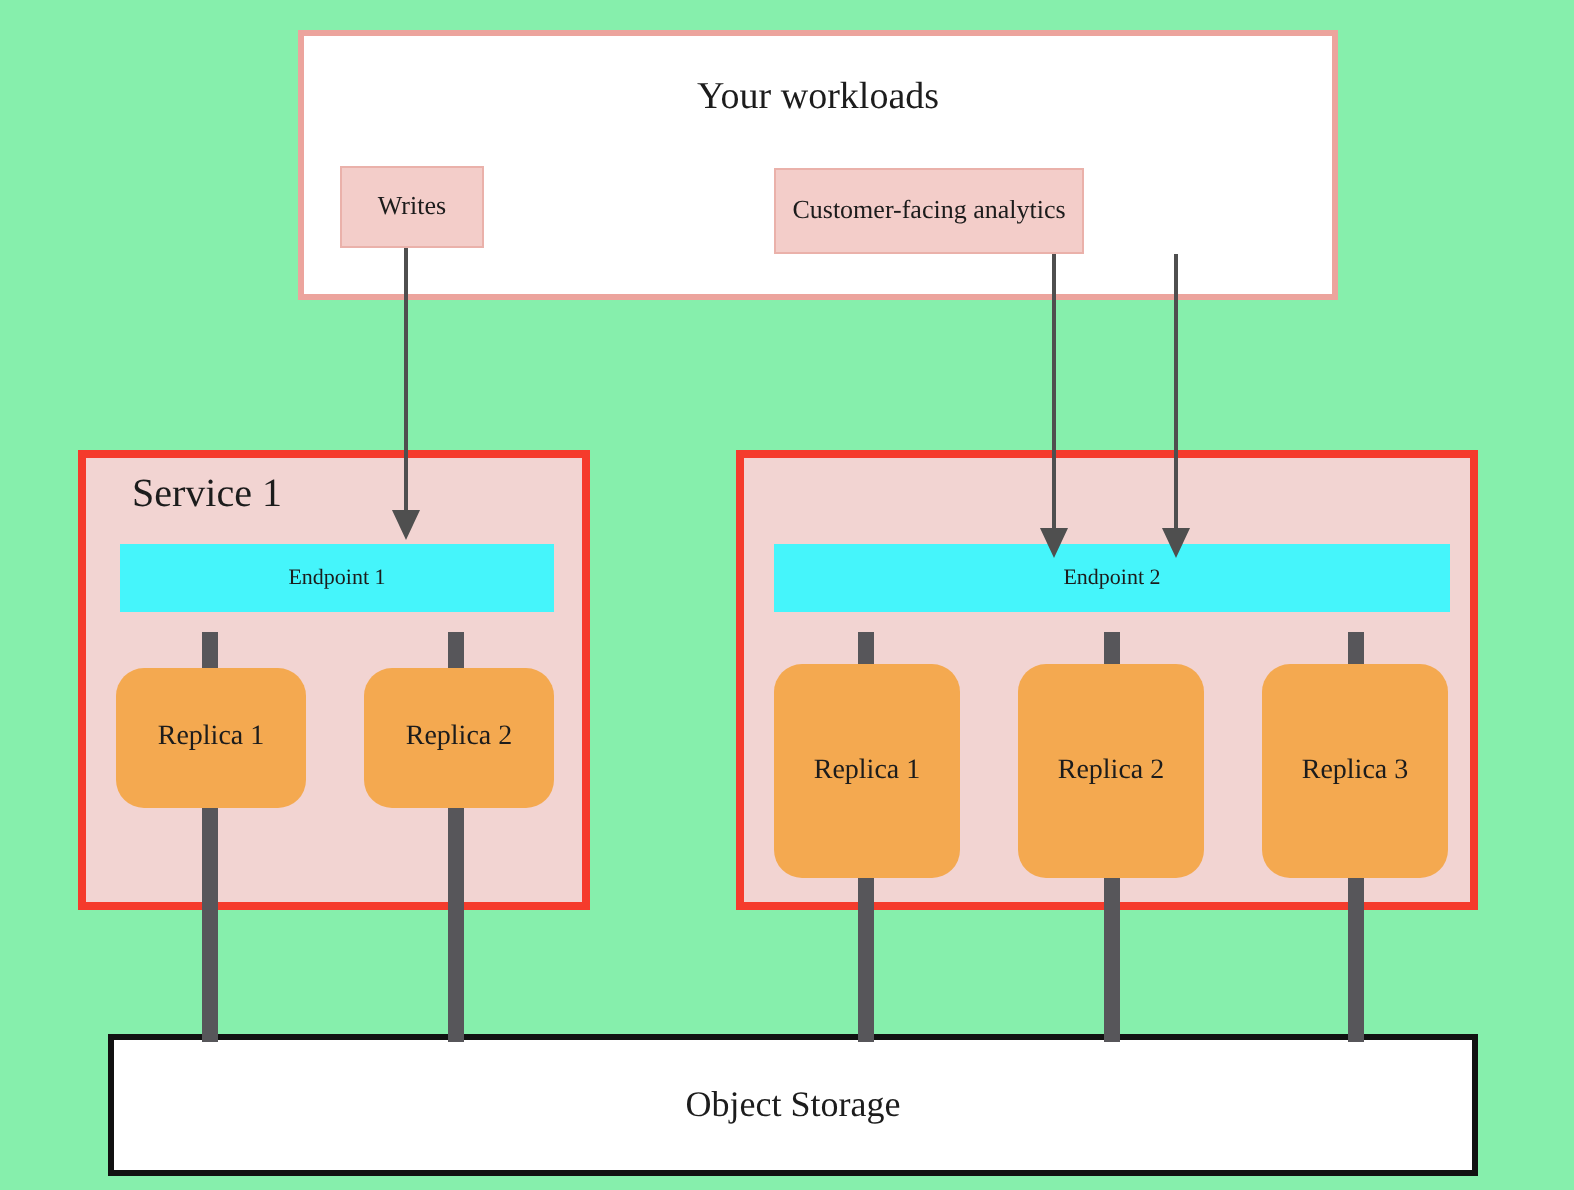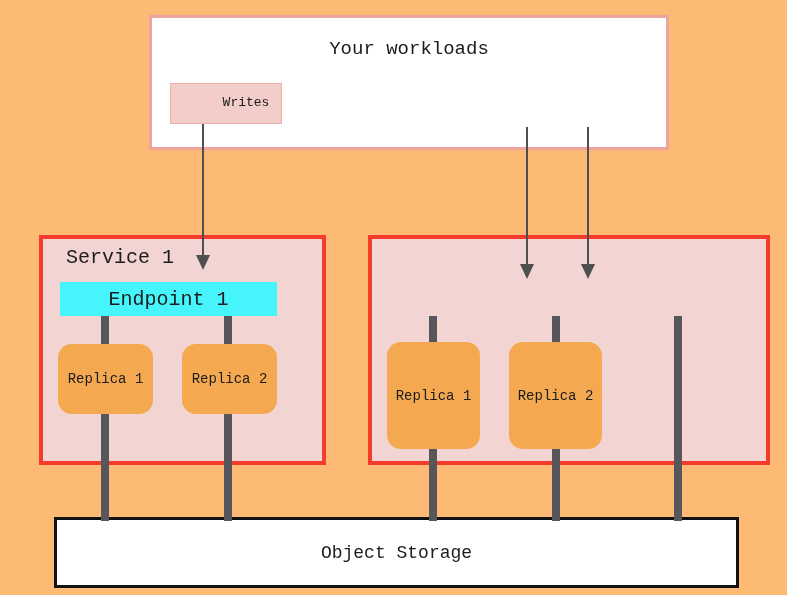--- a/index.html
+++ b/index.html
@@ -12,40 +12,40 @@
     --replica-bg:#f4a950;
     --connector:#57565a;
     --arrow:#4f4f4f;
     --storage-border:#111111;
     --text:#1c1c1c;
   }
   html,body{margin:0;padding:0;background:#ffffff;}
   .canvas{
     position:relative;
     width:787px;height:595px;
-    background:#fdba74;
-    font-family:Liberation Mono, monospace;
+    background:#86efac;
+    font-family:Liberation Serif, serif;
     color:var(--text);
     overflow:hidden;
   }
   
   .workloads-box{
     position:absolute;left:149px;top:15px;width:514px;height:129px;
     background:#ffffff;border:3px solid var(--workloads-border);
   }
   .workloads-title{
     position:absolute;left:0;top:20px;width:100%;
     text-align:center;font-size:19px;font-weight:400;
   }
   .workload-item{
     position:absolute;
     background:var(--workload-item-bg);
     border:1px solid var(--workload-item-border);
     display:flex;align-items:center;justify-content:center;
-    text-align:center;font-size:13px;line-height:1.3;padding-left:40px;
+    text-align:center;font-size:13px;line-height:1.3;
   }
   .wl-writes{left:18px;top:65px;width:70px;height:39px;}
   .wl-cf{left:235px;top:66px;width:153px;height:41px;}
   .wl-adhoc{left:397px;top:67px;width:92px;height:40px;}
   
   .arrow{position:absolute;width:14px;z-index:3;}
   .arrow .shaft{position:absolute;left:6px;top:0;width:2px;background:var(--arrow);}
   .arrow .head{
     position:absolute;left:0;bottom:0;width:0;height:0;
     border-left:7px solid transparent;border-right:7px solid transparent;
@@ -62,37 +62,36 @@
     position:absolute;top:316px;height:205px;width:8px;
     background:var(--connector);z-index:1;
   }
   .conn-s1r1{left:101px;}
   .conn-s1r2{left:224px;}
   .conn-s2r1{left:429px;}
   .conn-s2r2{left:552px;}
   .conn-s2r3{left:674px;}
   
   .service-box{
-    position:absolute;top:235px;height:222px;
+    position:absolute;top:225px;height:222px;
     background:var(--service-bg);
     border:4px solid var(--service-border);
-    padding-left:31px;
   }
   .service-1{left:39px;width:248px;}
   .service-2{left:368px;width:363px;}
   .service-name{
     position:absolute;top:7px;font-size:20px;font-weight:400;
   }
   .service-1 .service-name{left:23px;}
   .service-2 .service-name{left:24px;}
   .endpoint{
     position:absolute;top:43px;height:34px;
     background:var(--endpoint-bg);z-index:2;
     display:flex;align-items:center;justify-content:center;
-    font-size:20px;
+    font-size:11px;
   }
   .service-1 .endpoint{left:17px;width:217px;}
   .service-2 .endpoint{left:15px;width:338px;}
   .replica{
     position:absolute;
     background:var(--replica-bg);z-index:2;
     display:flex;align-items:center;justify-content:center;
     font-size:14px;
     border-radius:14px;
   }
@@ -112,42 +111,45 @@
   }
 </style>
 </head>
 <body>
 
 <div class="canvas">
 
   <div class="workloads-box">
     <div class="workloads-title">Your workloads</div>
     <div class="workload-item wl-writes">Writes</div>
+    <div class="workload-item wl-cf">Customer-facing analytics</div>
   </div>
 
   <div class="storage-box">
     <span>Object Storage</span>
   </div>
 
   <div class="connector conn-s1r1"></div>
   <div class="connector conn-s1r2"></div>
   <div class="connector conn-s2r1"></div>
   <div class="connector conn-s2r2"></div>
   <div class="connector conn-s2r3"></div>
 
   <div class="service-box service-1">
     <div class="service-name">Service 1</div>
     <div class="endpoint">Endpoint 1</div>
     <div class="replica s1-r1">Replica 1</div>
     <div class="replica s1-r2">Replica 2</div>
   </div>
 
   <div class="service-box service-2">
+    <div class="endpoint">Endpoint 2</div>
     <div class="replica s2-r1">Replica 1</div>
     <div class="replica s2-r2">Replica 2</div>
+    <div class="replica s2-r3">Replica 3</div>
   </div>
 
   <div class="arrow arrow-writes">
     <div class="shaft"></div>
     <div class="head"></div>
   </div>
   <div class="arrow arrow-cf">
     <div class="shaft"></div>
     <div class="head"></div>
   </div>

